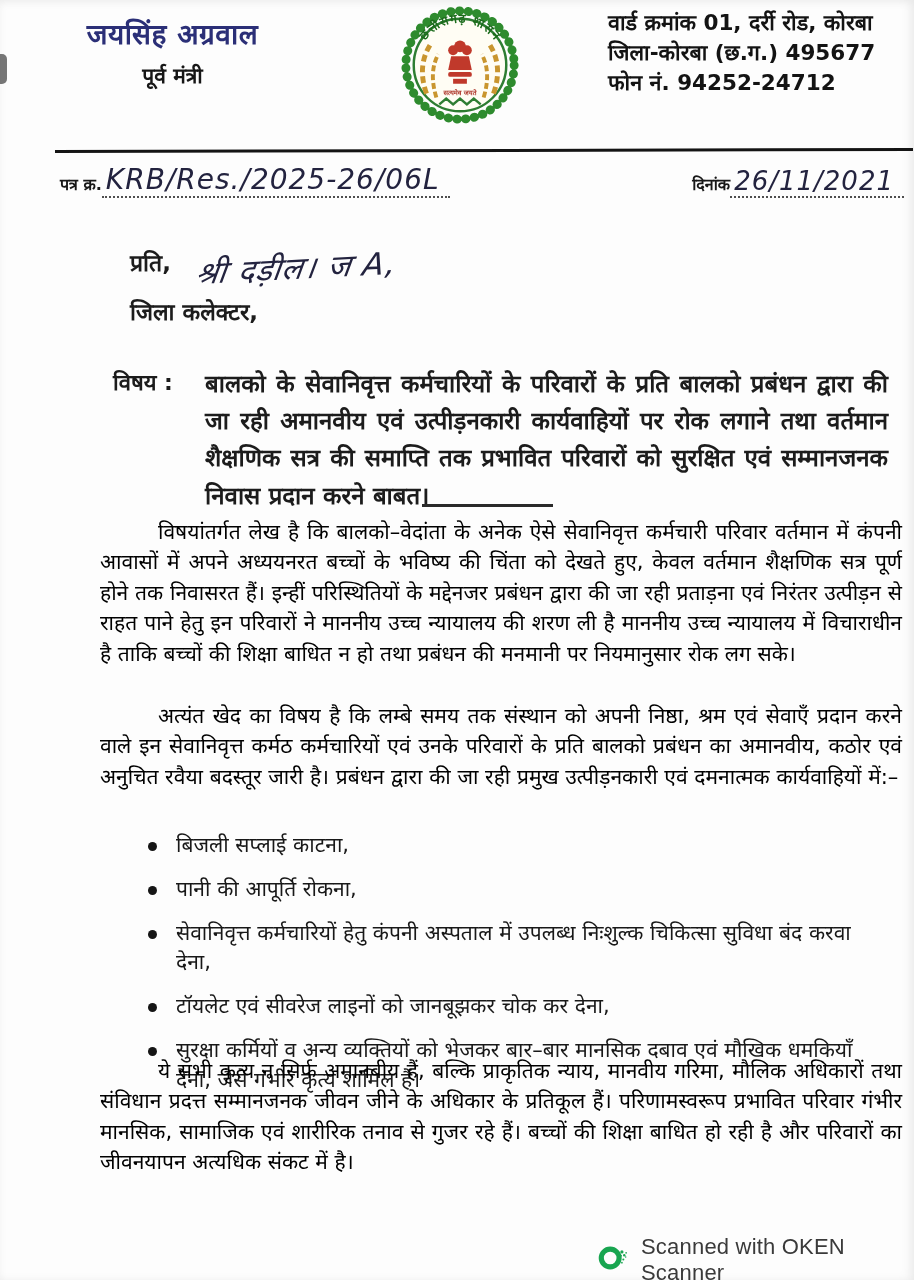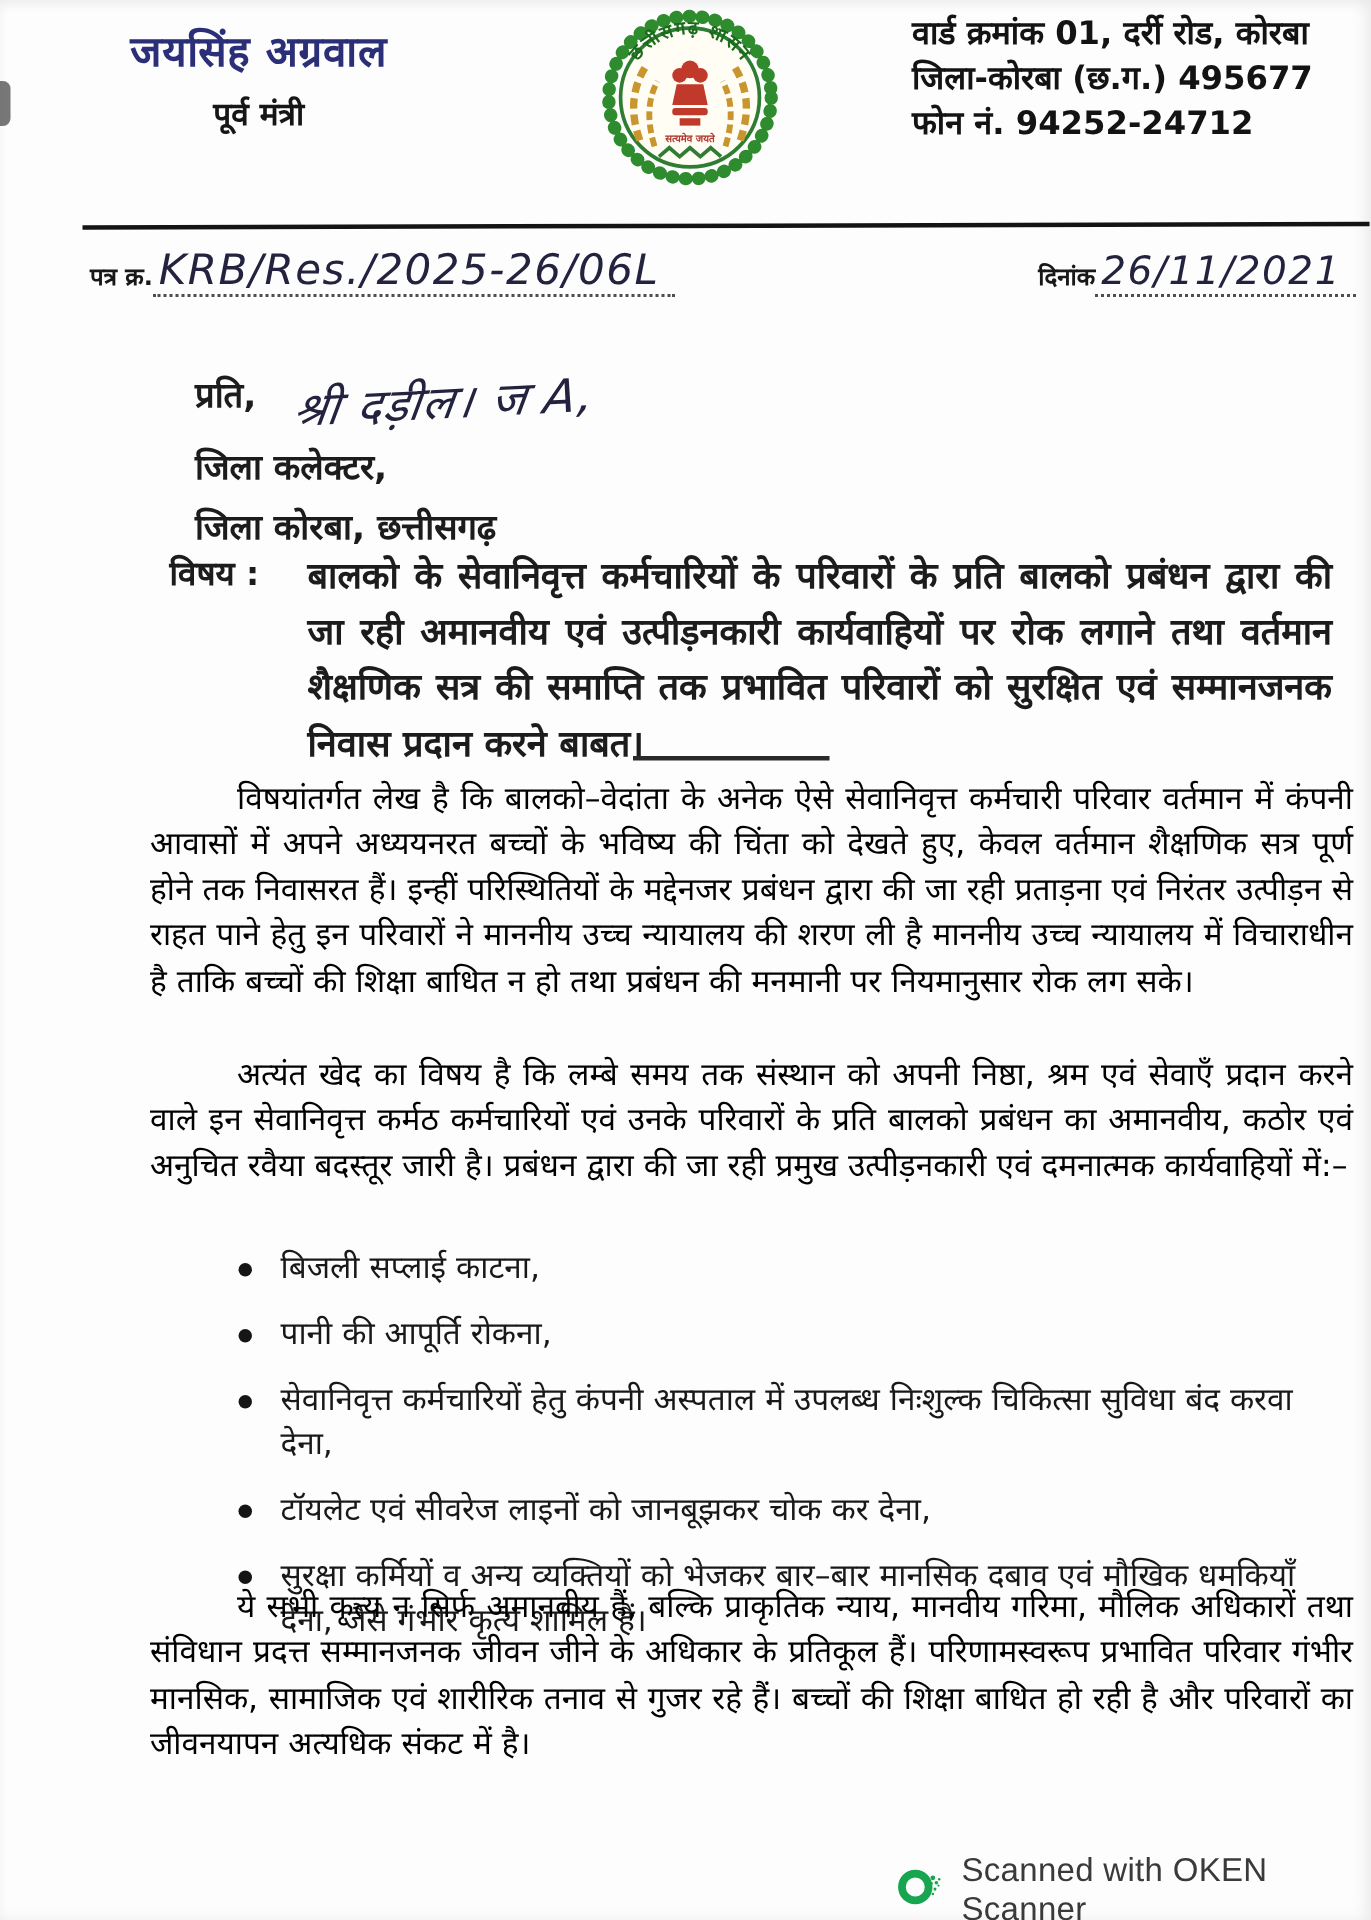--- a/index.html
+++ b/index.html
@@ -70,21 +70,21 @@
   
   .para {
     position:absolute; left:100px; width:802px;
     font-size:21px; font-weight:500; line-height:1.45; text-align:justify;
     text-indent:58px; color:#000000;
   }
   .p1 { top:517px; }
   .p2 { top:701px; }
   .p3 { top:1056px; }
 
-  ul.bullets { position:absolute; left:156px; top:831px; width:742px; list-style:none; }
+  ul.bullets { position:absolute; left:145px; top:831px; width:742px; list-style:none; }
   ul.bullets li {
     position:relative; padding-left:31px; margin-bottom:14px;
     font-size:21px; font-weight:500; line-height:1.42; color:#181818;
   }
   ul.bullets li::before {
     content:""; position:absolute; left:3px; top:11px;
     width:9px; height:9px; background:#151515; border-radius:50%;
   }
 
   
@@ -159,21 +159,20 @@
       </span>
     </div>
   </div>
 
   <div class="recipient">
     <div class="row1">
       <span class="sal">प्रति,</span>
       <span class="hand hand-name">श्री दड़ील। ज A,</span>
     </div>
     <div class="ln">जिला कलेक्टर,</div>
-    <div class="ln">जिला कोरबा, छत्तीसगढ़</div>
   </div>
 
   <div class="subject">
     <div class="lbl">विषय :</div>
     <div class="txt">बालको के सेवानिवृत्त कर्मचारियों के परिवारों के प्रति बालको प्रबंधन द्वारा की जा रही अमानवीय एवं उत्पीड़नकारी कार्यवाहियों पर रोक लगाने तथा वर्तमान शैक्षणिक सत्र की समाप्ति तक प्रभावित परिवारों को सुरक्षित एवं सम्मानजनक निवास प्रदान करने बाबत।</div>
   </div>
 
   <div class="stray-line"></div>
 
   <p class="para p1">विषयांतर्गत लेख है कि बालको–वेदांता के अनेक ऐसे सेवानिवृत्त कर्मचारी परिवार वर्तमान में कंपनी आवासों में अपने अध्ययनरत बच्चों के भविष्य की चिंता को देखते हुए, केवल वर्तमान शैक्षणिक सत्र पूर्ण होने तक निवासरत हैं। इन्हीं परिस्थितियों के मद्देनजर प्रबंधन द्वारा की जा रही प्रताड़ना एवं निरंतर उत्पीड़न से राहत पाने हेतु इन परिवारों ने माननीय उच्च न्यायालय की शरण ली है माननीय उच्च न्यायालय में विचाराधीन है ताकि बच्चों की शिक्षा बाधित न हो तथा प्रबंधन की मनमानी पर नियमानुसार रोक लग सके।</p>

